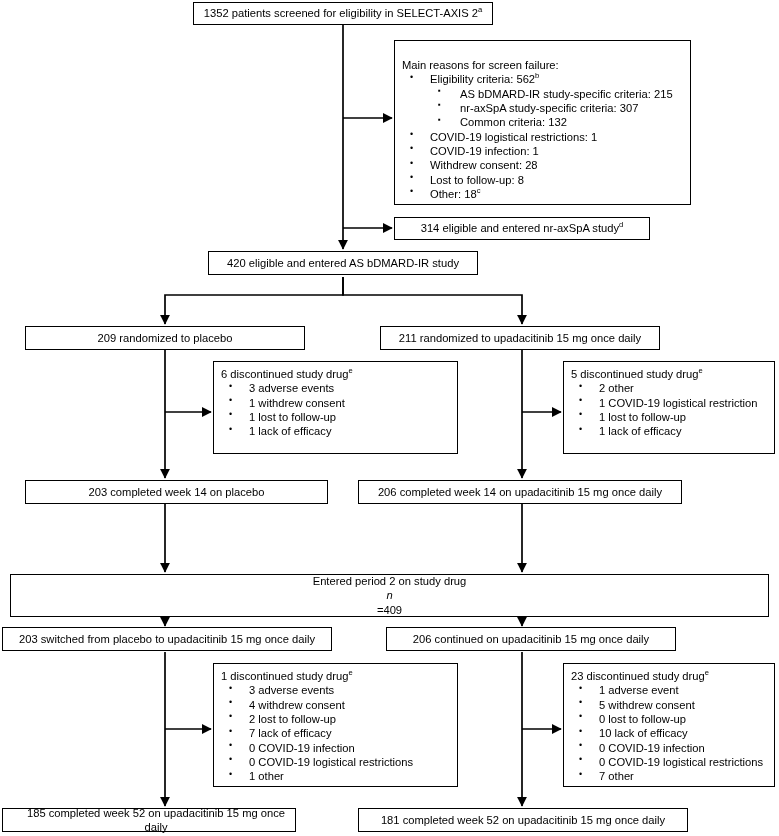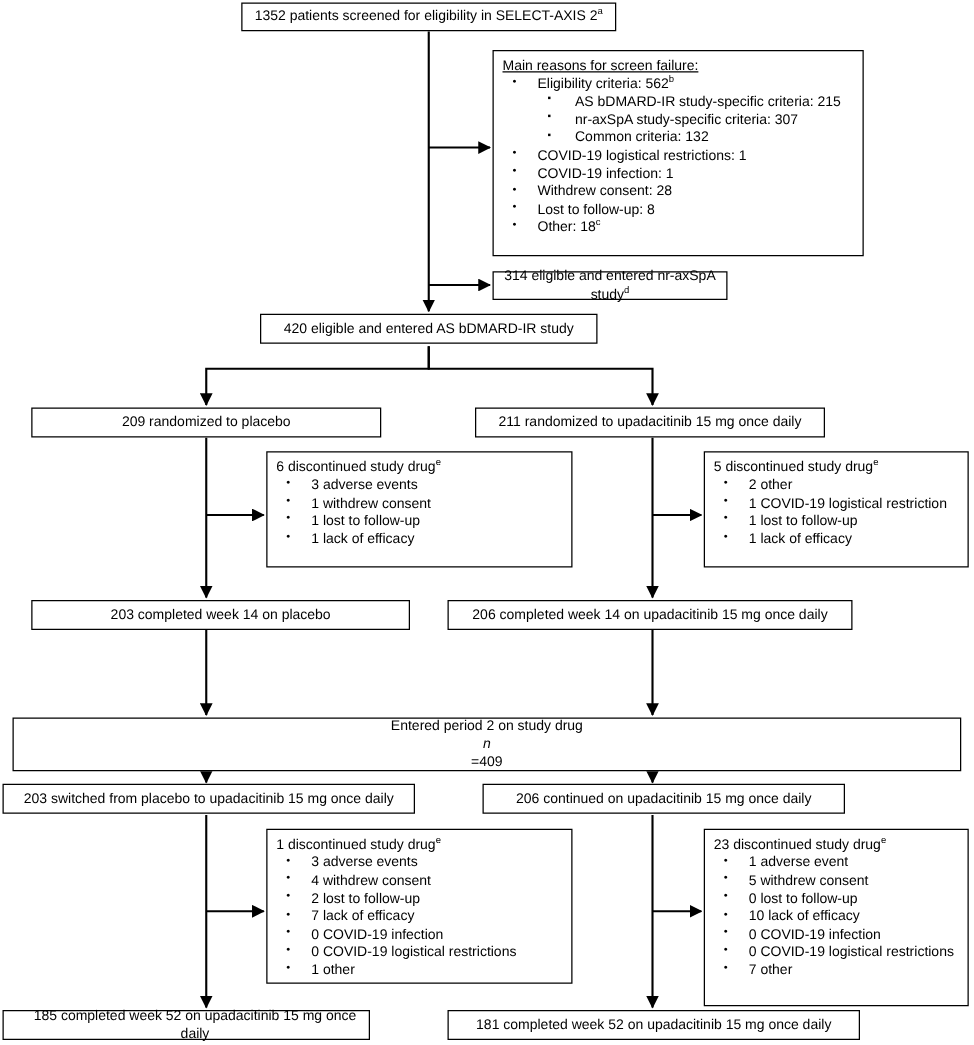--- a/index.html
+++ b/index.html
@@ -43,21 +43,21 @@
     text-align: center;
   }
   .box.listbox {
     padding: 5px 6px 5px 7px;
   }
   .hdr {
     display: block;
     white-space: nowrap;
   }
   .hdr.underline {
-    text-decoration: underline;
+    margin-top: 12px;
   }
   ul.lvl1 {
     list-style: none;
     margin: 0;
     padding: 0;
   }
   ul.lvl1 > li {
     position: relative;
     padding-left: 28px;
     white-space: nowrap;
@@ -160,21 +160,21 @@
         </ul>
       </li>
       <li>COVID-19 logistical restrictions: 1</li>
       <li>COVID-19 infection: 1</li>
       <li>Withdrew consent: 28</li>
       <li>Lost to follow-up: 8</li>
       <li><span>Other: 18</span><sup>c</sup></li>
     </ul>
   </div>
 
-  <div class="box center" style="left:394px; top:217px; width:188px; height:23px;">
+  <div class="box center" style="left:394px; top:217px; width:256px; height:23px;">
     <span><span>314 eligible and entered nr-axSpA study</span><sup>d</sup></span>
   </div>
 
   <div class="box center" style="left:208px; top:251px; width:270px; height:24px;">
     <span>420 eligible and entered AS bDMARD-IR study</span>
   </div>
 
   <div class="box center" style="left:25px; top:326px; width:280px; height:24px;justify-content:center;">
     <span>209 randomized to placebo</span>
   </div>
@@ -235,21 +235,21 @@
       <li>3 adverse events</li>
       <li>4 withdrew consent</li>
       <li>2 lost to follow-up</li>
       <li>7 lack of efficacy</li>
       <li>0 COVID-19 infection</li>
       <li>0 COVID-19 logistical restrictions</li>
       <li>1 other</li>
     </ul>
   </div>
 
-  <div class="box listbox" style="left:563px; top:663px; width:212px; height:142px;">
+  <div class="box listbox" style="left:563px; top:663px; width:212px; height:124px;">
     <span class="hdr"><span>23 discontinued study drug</span><sup>e</sup></span>
     <ul class="lvl1">
       <li>1 adverse event</li>
       <li>5 withdrew consent</li>
       <li>0 lost to follow-up</li>
       <li>10 lack of efficacy</li>
       <li>0 COVID-19 infection</li>
       <li>0 COVID-19 logistical restrictions</li>
       <li>7 other</li>
     </ul>

